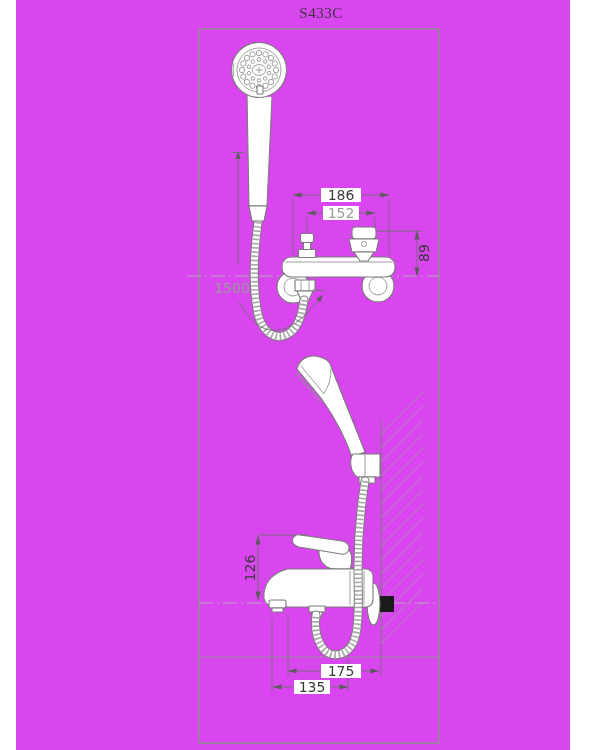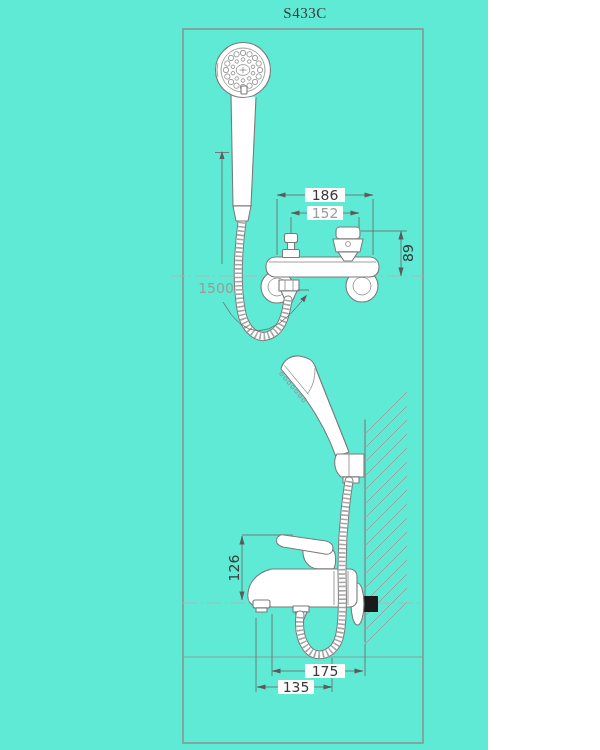--- a/index.html
+++ b/index.html
@@ -1,17 +1,17 @@
 <!DOCTYPE html>
 <html><head>
 <meta charset="utf-8">
 <style>
   html,body{margin:0;padding:0;background:#ffffff;}
-  .page{position:relative;width:488px;height:750px;background:#5eead4;overflow:hidden;
-        font-family:"DejaVu Sans",sans-serif;}
+  .page{position:relative;width:554px;height:750px;background:#d946ef;overflow:hidden;
+        font-family:"DejaVu Sans",sans-serif;margin-left:16px;}
   svg{display:block;}
   text{font-family:"DejaVu Sans",sans-serif;font-size:14px;}
   .title-text{font-family:"Liberation Serif",serif;font-size:15px;letter-spacing:0.5px;}
   .ln{stroke:#7a7a7a;fill:none;stroke-width:1.1;stroke-linejoin:round;stroke-linecap:round;}
   .lnf{stroke:#7a7a7a;fill:#ffffff;stroke-width:1.1;stroke-linejoin:round;}
   .thin{stroke:#949494;fill:none;stroke-width:0.9;}
   .dim{stroke:#6f6f6f;fill:none;stroke-width:0.9;}
   .chain{stroke:#b3b3b3;fill:none;stroke-width:0.9;stroke-dasharray:14 4 2 4;}
   .hatch{stroke:#9c9c9c;fill:none;stroke-width:0.9;}
   .frame{stroke:#8e8e8e;fill:none;stroke-width:1.5;}

